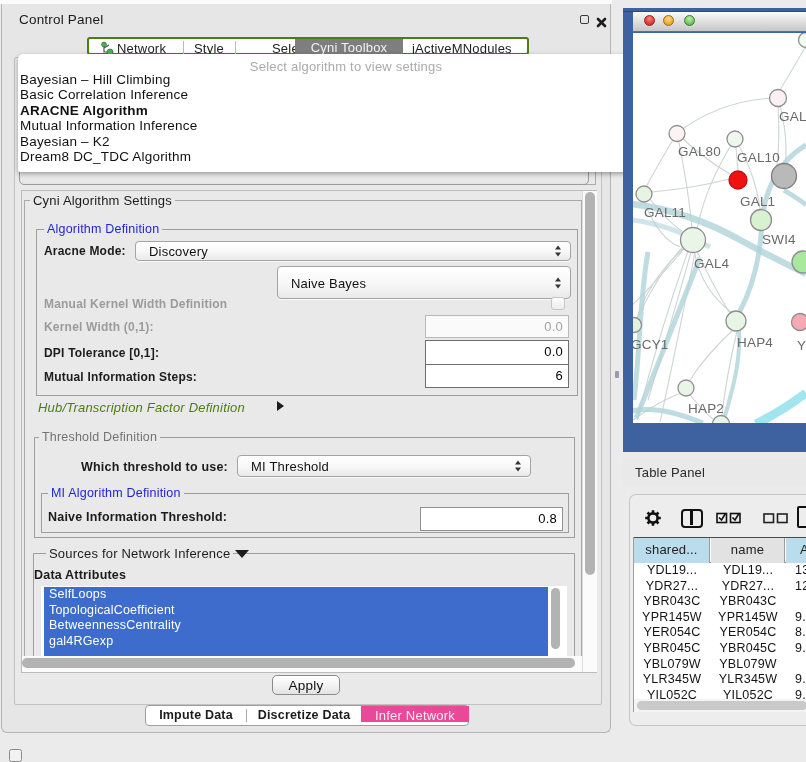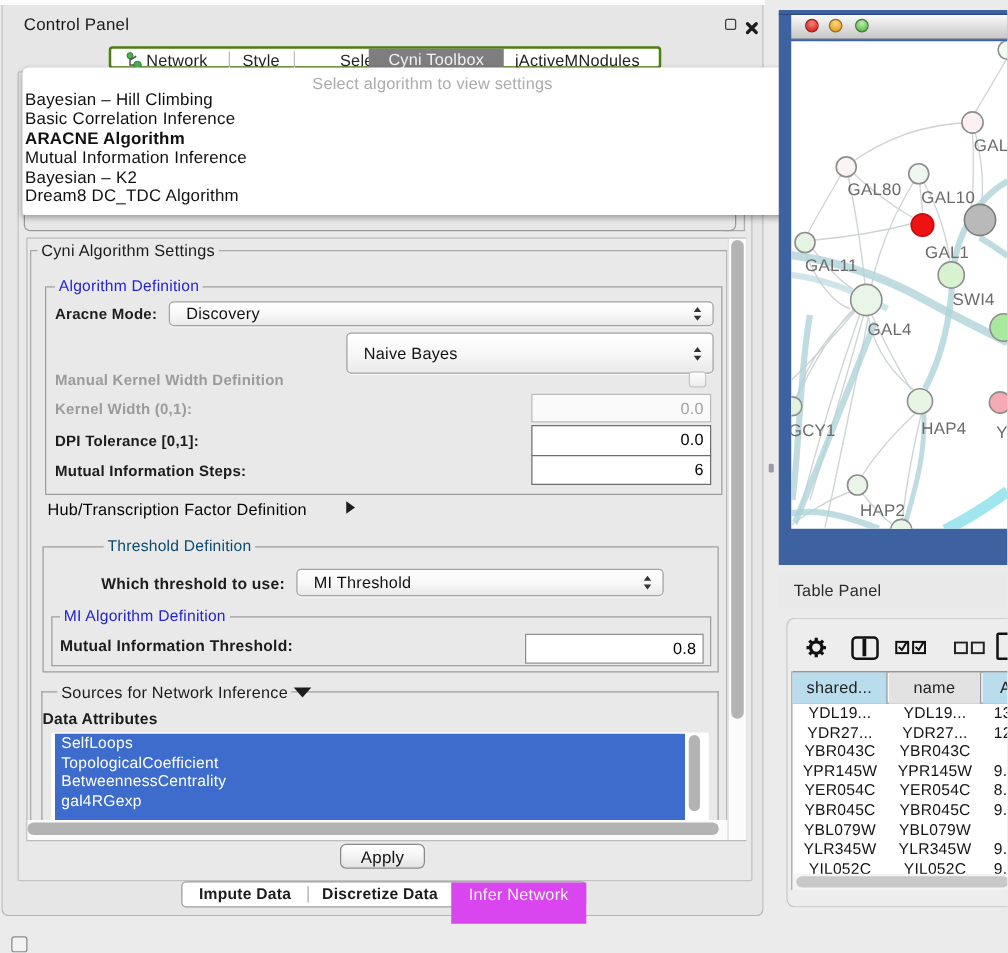--- a/index.html
+++ b/index.html
@@ -77,36 +77,36 @@
       </div>
     <div class="lbl dis" style="left:42px;top:293px;">Manual Kernel Width Definition</div>
     <div class="abs" style="left:549px;top:293px;width:14px;height:13px;border:1px solid #c6c6c6;border-radius:3px;background:linear-gradient(#fdfdfd,#ededed);"></div>
     <div class="lbl dis" style="left:42px;top:316px;">Kernel Width (0,1):</div>
     <div class="field" style="left:423px;top:311px;width:144px;height:23px;border-color:#b9b9b9;background:#fafafa;color:#a2a2a2;">0.0</div>
     <div class="lbl" style="left:42px;top:342px;">DPI Tolerance [0,1]:</div>
     <div class="field" style="left:423px;top:336px;width:144px;height:25px;border-color:#6e6e6e;">0.0</div>
     <div class="lbl" style="left:42px;top:366px;">Mutual Information Steps:</div>
     <div class="field" style="left:423px;top:360px;width:144px;height:24px;border-color:#6e6e6e;">6</div>
 
-    <div class="abs" style="left:36px;top:396px;font-size:13px;color:#000000;">Hub/Transcription Factor Definition</div>
+    <div class="abs" style="left:36px;top:396px;font-size:13px;color:#4d7c0f;font-style:italic;">Hub/Transcription Factor Definition</div>
     <div class="abs" style="left:275px;top:397px;width:0;height:0;border-left:7px solid #1c1c1c;border-top:5px solid transparent;border-bottom:5px solid transparent;"></div>
 
     <div class="group" style="left:32px;top:433px;width:541px;height:101px;">
-      <span class="gtitle" style="left:4px;color:#0c4a6e;margin-left:44px;">Threshold Definition</span>
+      <span class="gtitle" style="left:4px;color:#737373;">Threshold Definition</span>
     </div>
     <div class="lbl" style="left:79px;top:456px;font-size:12.5px;">Which threshold to use:</div>
     <div class="combo" style="left:235px;top:451px;width:294px;height:22px;">
         <span class="tx">MI Threshold</span>
         <span class="steppers"></span>
       </div>
 
     <div class="group" style="left:39px;top:489px;width:528px;height:40px;">
       <span class="gtitle" style="left:6px;color:#2323d6;">MI Algorithm Definition</span>
     </div>
-    <div class="lbl" style="left:46px;top:506px;font-size:12.5px;">Mutual Information Threshold:</div>
+    <div class="lbl" style="left:46px;top:506px;font-size:12.5px;">Naive Information Threshold:</div>
     <div class="field" style="left:418px;top:503px;width:143px;height:24px;border-color:#909090;">0.8</div>
 
     <div class="group" style="left:31px;top:549px;width:542px;height:107px;border-bottom:none;">
       <span class="gtitle" style="left:12px;color:#1c1c1c;font-size:13px;">Sources for Network Inference</span>
     </div>
     <div class="abs" style="left:233px;top:546px;width:0;height:0;border-top:8px solid #1c1c1c;border-left:7px solid transparent;border-right:7px solid transparent;"></div>
     <div class="lbl" style="left:32px;top:564px;font-size:12.5px;">Data Attributes</div>
     <div class="abs" style="left:39px;top:582px;width:526px;height:70px;background:#fff;"></div>
     <div class="abs" style="left:42px;top:583px;width:504px;height:69px;background:#3d6ccc;color:#fff;font-size:12.5px;line-height:15.6px;padding-left:5px;">SelfLoops<br>TopologicalCoefficient<br>BetweennessCentrality<br>gal4RGexp</div>
     <div class="knob" style="left:549px;top:584px;width:9px;height:61px;"></div>
@@ -115,21 +115,21 @@
     <div class="knob" style="left:20px;top:654px;width:553px;height:10px;"></div>
     <div class="abs" style="left:580px;top:187px;width:15px;height:481px;background:#fbfbfb;border-left:1px solid #dcdcdc;"></div>
     <div class="knob" style="left:583px;top:188px;width:10px;height:383px;"></div>
 
     <div class="abs" style="left:270px;top:671px;width:68px;height:20px;border:1px solid #8b8b8b;border-radius:5px;background:linear-gradient(#ffffff,#f2f2f2 55%,#e2e2e2);font-size:13.5px;color:#111;text-align:center;line-height:19px;">Apply</div>
 
     <div class="abs" style="left:143px;top:701px;width:324px;height:21px;background:#fff;border:1px solid #9d9d9d;border-radius:4px;font-size:12.5px;font-weight:bold;color:#1c1c1c;">
       <div class="abs" style="left:0;top:0;width:100px;height:19px;text-align:center;line-height:19px;">Impute Data</div>
       <div class="abs" style="left:100px;top:3px;width:1px;height:13px;background:#aaa;"></div>
       <div class="abs" style="left:101px;top:0;width:114px;height:19px;text-align:center;line-height:19px;">Discretize Data</div>
-      <div class="abs" style="left:215px;top:0;width:108px;height:33px;background:#d946ef;color:#efefef;text-align:center;line-height:19px;font-weight:normal;font-size:13px;">Infer Network</div>
+      <div class="abs" style="left:215px;top:0;width:108px;height:16px;background:#ec4899;color:#efefef;text-align:center;line-height:19px;font-weight:normal;font-size:13px;">Infer Network</div>
     </div>
 
     <div class="abs" style="left:577px;top:85px;width:17px;height:45px;border:1px solid #ababab;background:#e9e9e9;"></div>
     <div class="abs" style="left:577px;top:138px;width:17px;height:43px;border:1px solid #ababab;background:#e9e9e9;"></div>
     <div class="abs" style="left:565px;top:99px;width:23px;height:21px;border:3px solid #3f87d4;border-radius:6px;background:#fff;box-shadow:0 0 2px 1px rgba(90,150,215,.55);"></div>
     <div class="abs" style="left:17px;top:156px;width:570px;height:25px;border:1px solid #9b9b9b;border-radius:5px;background:linear-gradient(#f4f4f4,#e6e6e6);"></div>
 
     <div class="abs" style="left:16px;top:50px;width:656px;height:118px;background:#fff;border-radius:5px 5px 2px 2px;box-shadow:0 2px 5px rgba(0,0,0,.35);font-size:13px;color:#111;">
       <div class="abs" style="left:0;top:5px;width:100%;text-align:center;color:#ababab;">Select algorithm to view settings</div>
       <div class="abs" style="left:2px;top:18px;line-height:15.4px;font-size:13.5px;">Bayesian – Hill Climbing<br>Basic Correlation Inference<br><b>ARACNE Algorithm</b><br>Mutual Information Inference<br>Bayesian – K2<br>Dream8 DC_TDC Algorithm</div>

